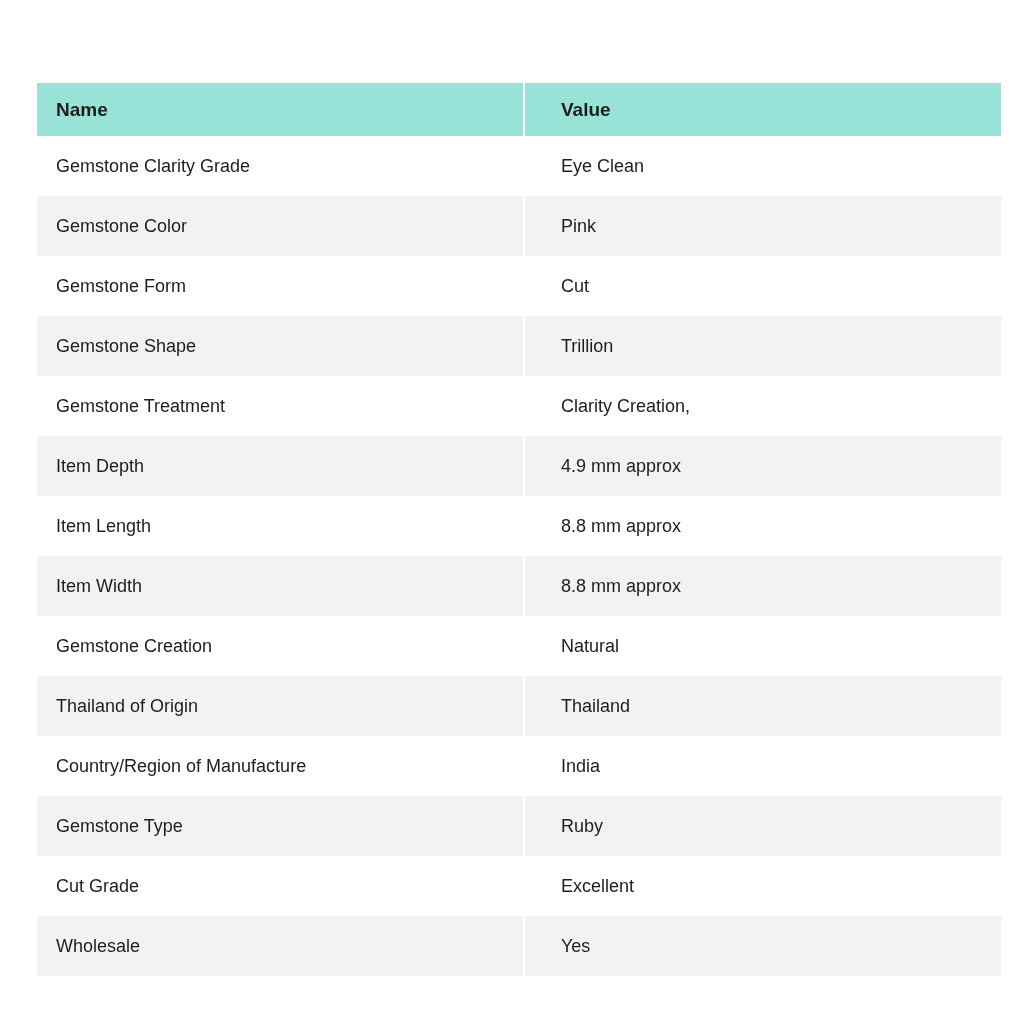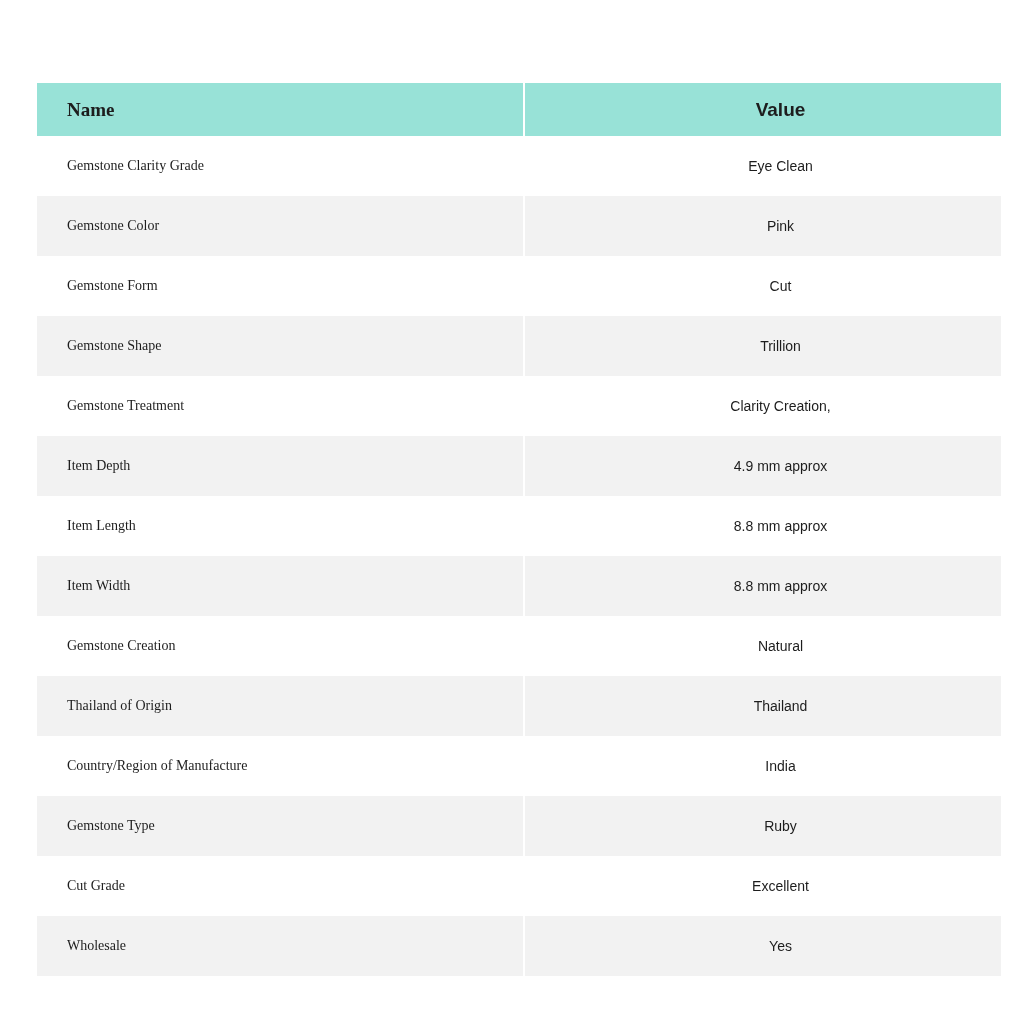--- a/index.html
+++ b/index.html
@@ -33,36 +33,34 @@
 
   th, td {
     text-align: left;
     vertical-align: middle;
     white-space: nowrap;
     overflow: hidden;
     color: var(--text-color, #1d1d1d);
   }
   th:first-child, td:first-child {
     border-right: 2px solid #ffffff;
-    padding-left: 30px;
-    font-family: Liberation Serif, serif;
+    padding-left: 19px;
   }
   th:last-child, td:last-child {
     padding-left: 36px;
-    text-align: center;
   }
   thead th {
     height: 51px;
     background: var(--header-bg, #98e2d7);
     font-size: 19px;
     font-weight: 700;
   }
   tbody td {
     height: 58px;
-    font-size: 14px;
+    font-size: 18px;
     font-weight: 400;
     background: var(--row-bg, #ffffff);
   }
   tbody tr:nth-child(even) td {
     background: var(--stripe-bg, #f2f2f2);
   }
 </style>
 </head>
 <body>
 

